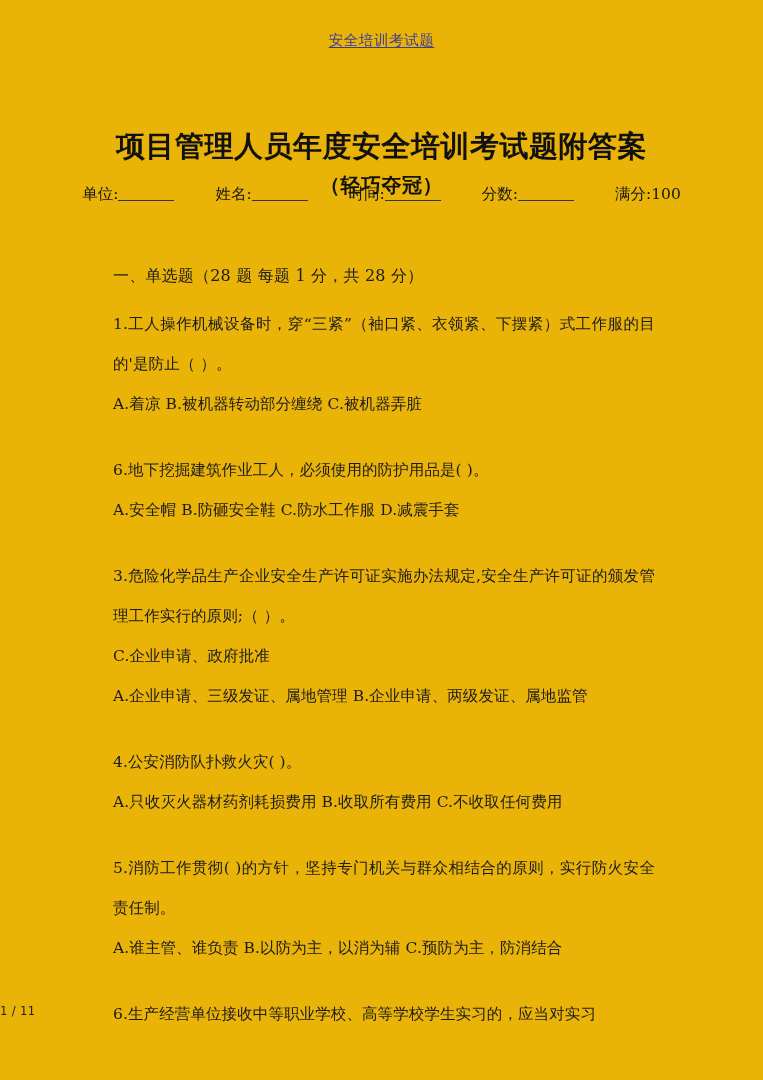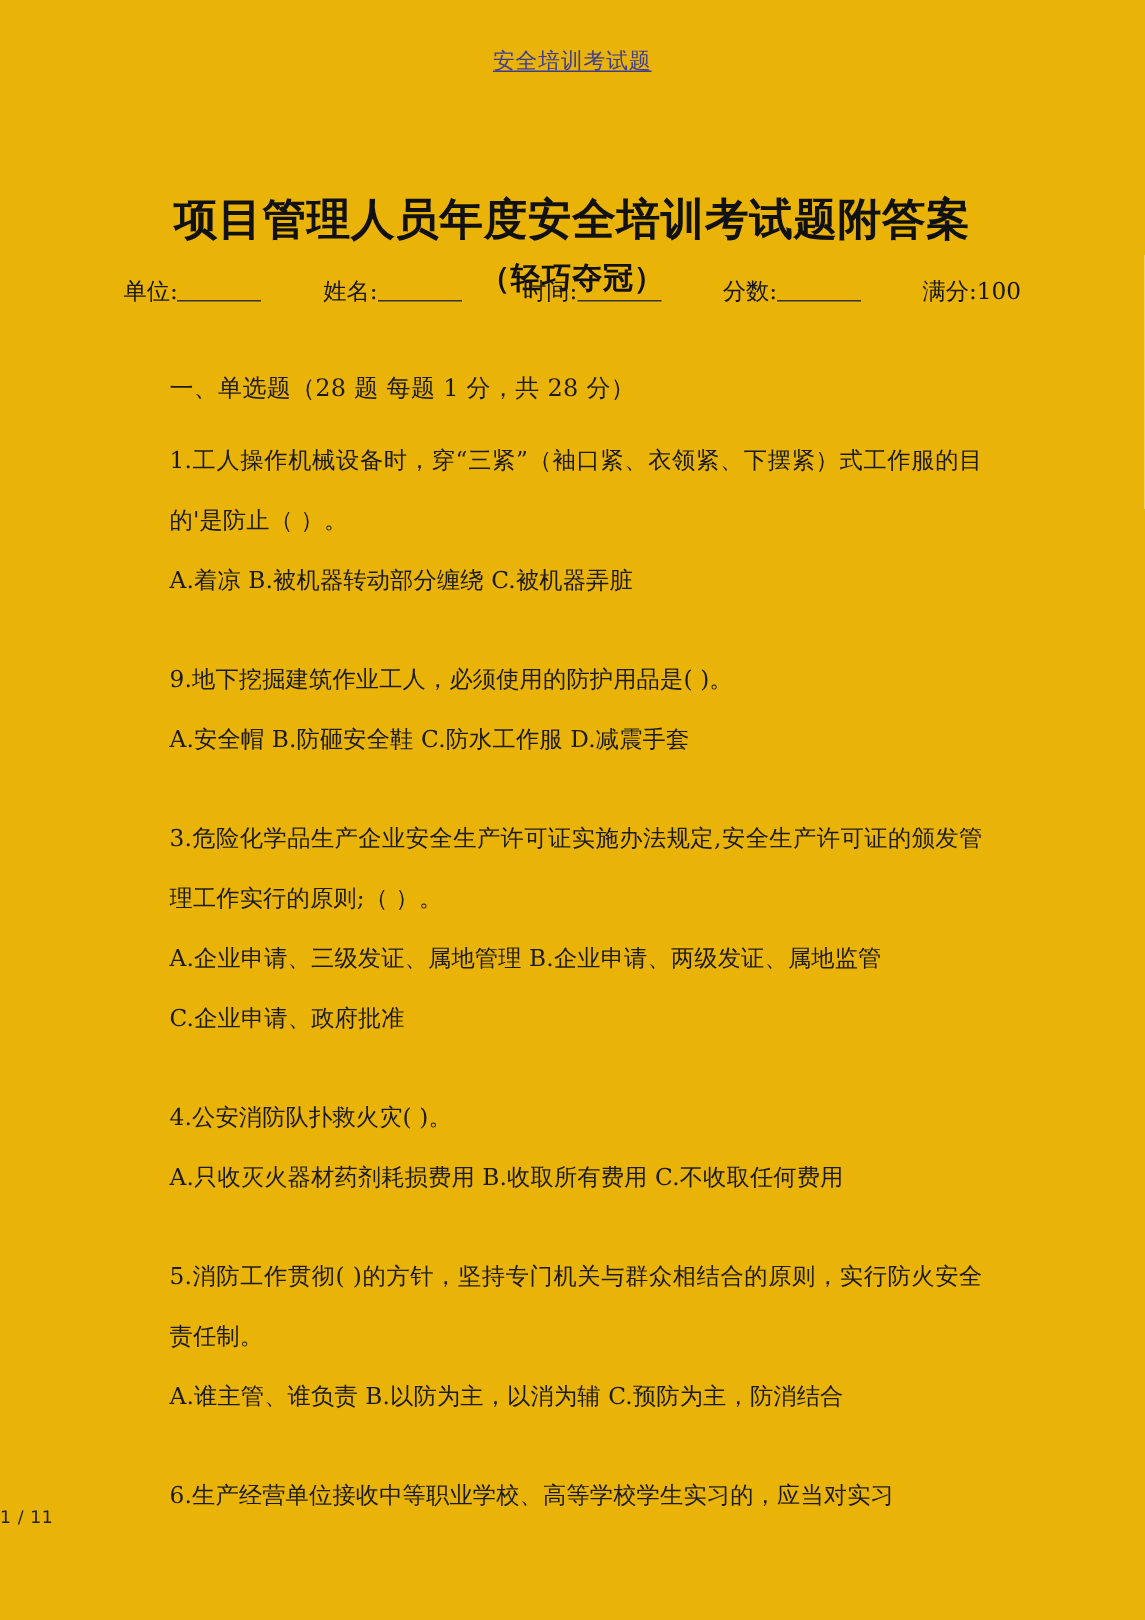--- a/index.html
+++ b/index.html
@@ -90,21 +90,21 @@
     display: inline-block;
     border-bottom: 1.2px solid #333;
     min-width: 56px;
     height: 15px;
     vertical-align: -2px;
   }
 
   
   .body-col {
     position: absolute;
-    top: 247px;
+    top: 264px;
     left: 113px;
     width: 542px;
   }
   .section-heading {
     font-size: 16px;
     line-height: 24px;
     color: #1b1b1b;
     margin: 0 0 16px 0;
     letter-spacing: 0.2px;
   }
@@ -174,28 +174,28 @@
   <div class="body-col">
 
     <p class="section-heading">一、单选题（28 题 每题 1 分，共 28 分）</p>
 
     <div class="q-block">
       <p class="q-stem">1.工人操作机械设备时，穿“三紧”（袖口紧、衣领紧、下摆紧）式工作服的目的'是防止（ ）。</p>
       <p class="q-options">A.着凉  B.被机器转动部分缠绕  C.被机器弄脏</p>
     </div>
 
     <div class="q-block">
-      <p class="q-stem">9.地下挖掘建筑作业工人，必须使用的防护用品是( )。</p>
+      <p class="q-stem">6.地下挖掘建筑作业工人，必须使用的防护用品是( )。</p>
       <p class="q-options">A.安全帽  B.防砸安全鞋  C.防水工作服  D.减震手套</p>
     </div>
 
     <div class="q-block">
       <p class="q-stem">3.危险化学品生产企业安全生产许可证实施办法规定,安全生产许可证的颁发管理工作实行的原则;（ ）。</p>
+      <p class="q-options">C.企业申请、政府批准</p>
       <p class="q-options">A.企业申请、三级发证、属地管理  B.企业申请、两级发证、属地监管</p>
-      <p class="q-options">C.企业申请、政府批准</p>
     </div>
 
     <div class="q-block">
       <p class="q-stem">4.公安消防队扑救火灾( )。</p>
       <p class="q-options">A.只收灭火器材药剂耗损费用  B.收取所有费用  C.不收取任何费用</p>
     </div>
 
     <div class="q-block">
       <p class="q-stem">5.消防工作贯彻( )的方针，坚持专门机关与群众相结合的原则，实行防火安全责任制。</p>
       <p class="q-options">A.谁主管、谁负责  B.以防为主，以消为辅  C.预防为主，防消结合</p>

